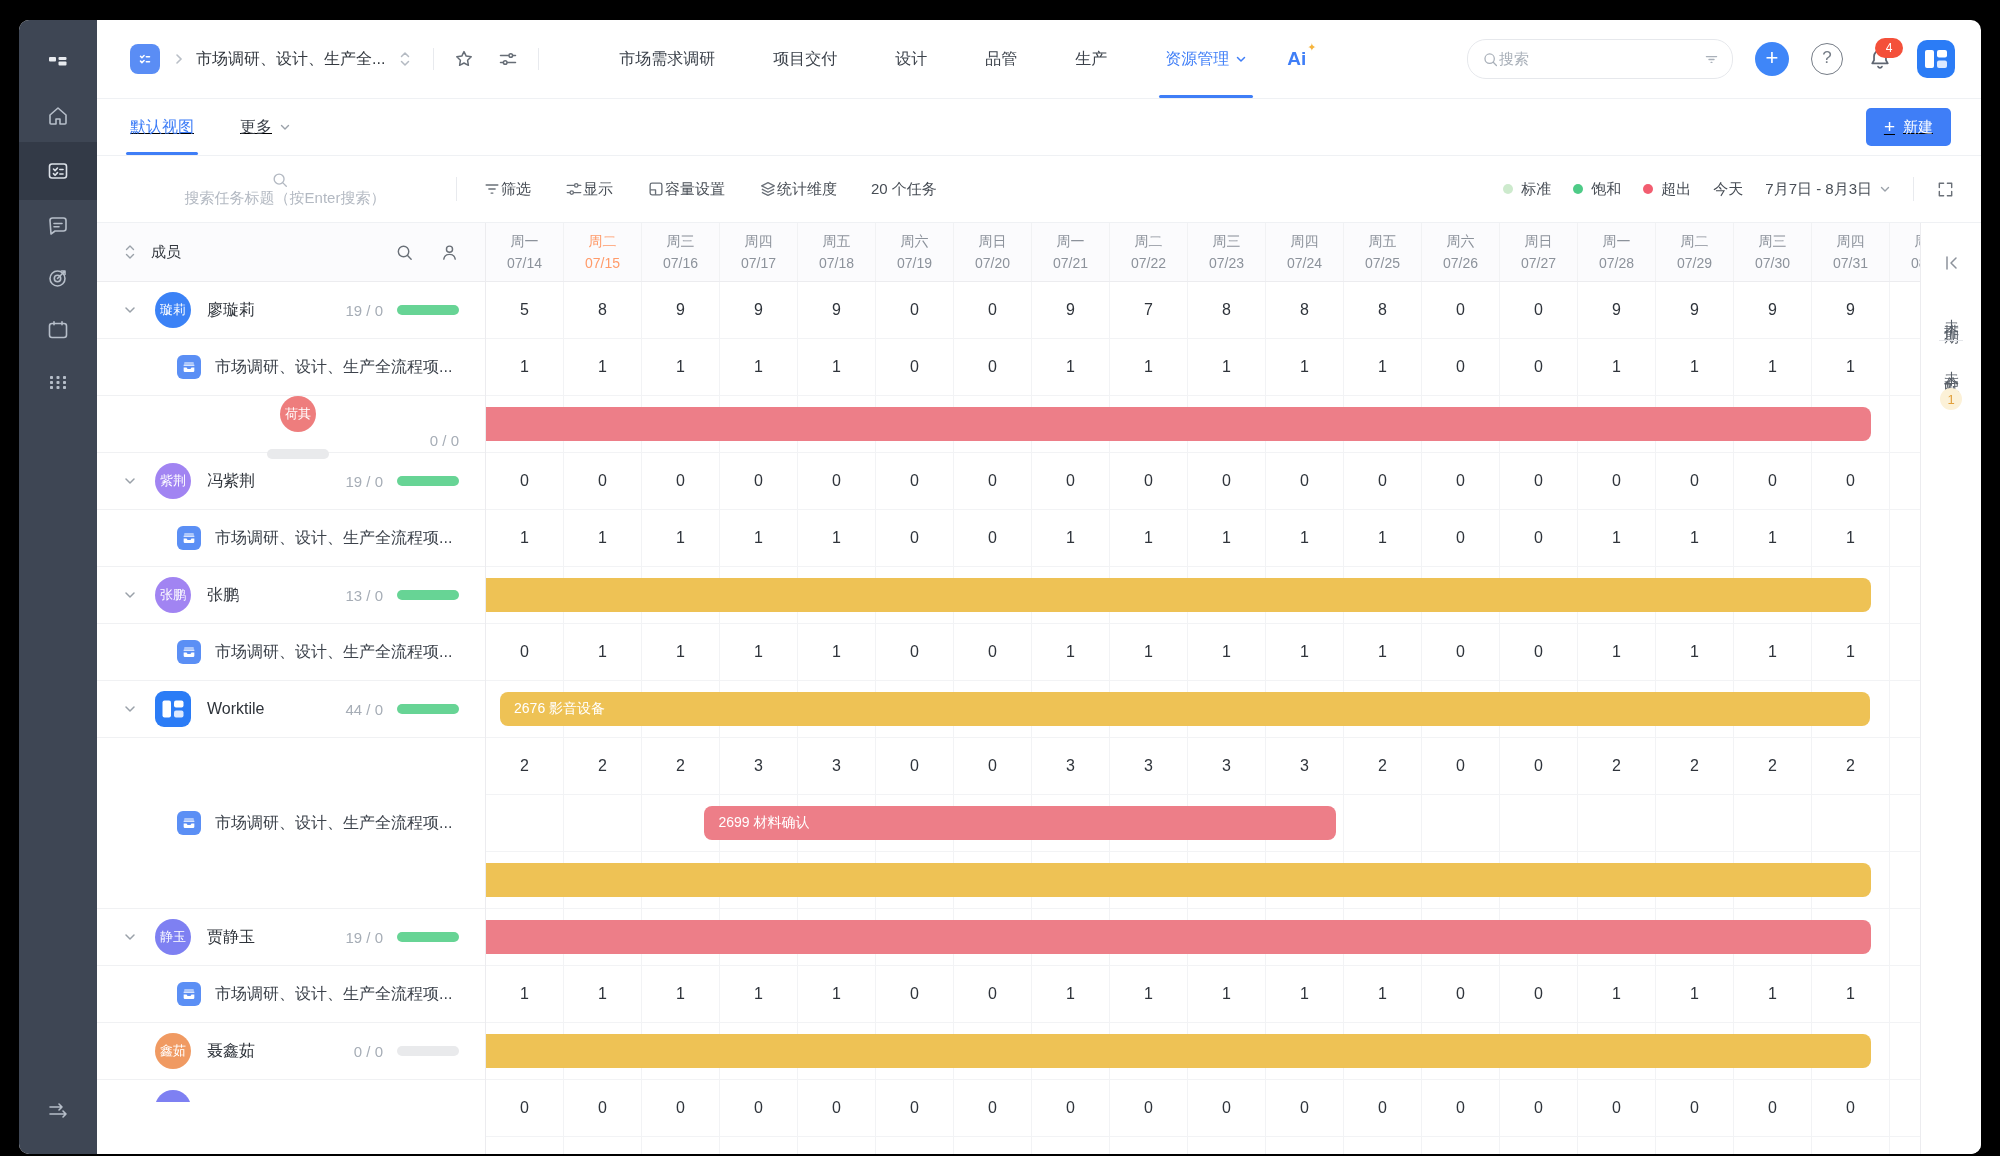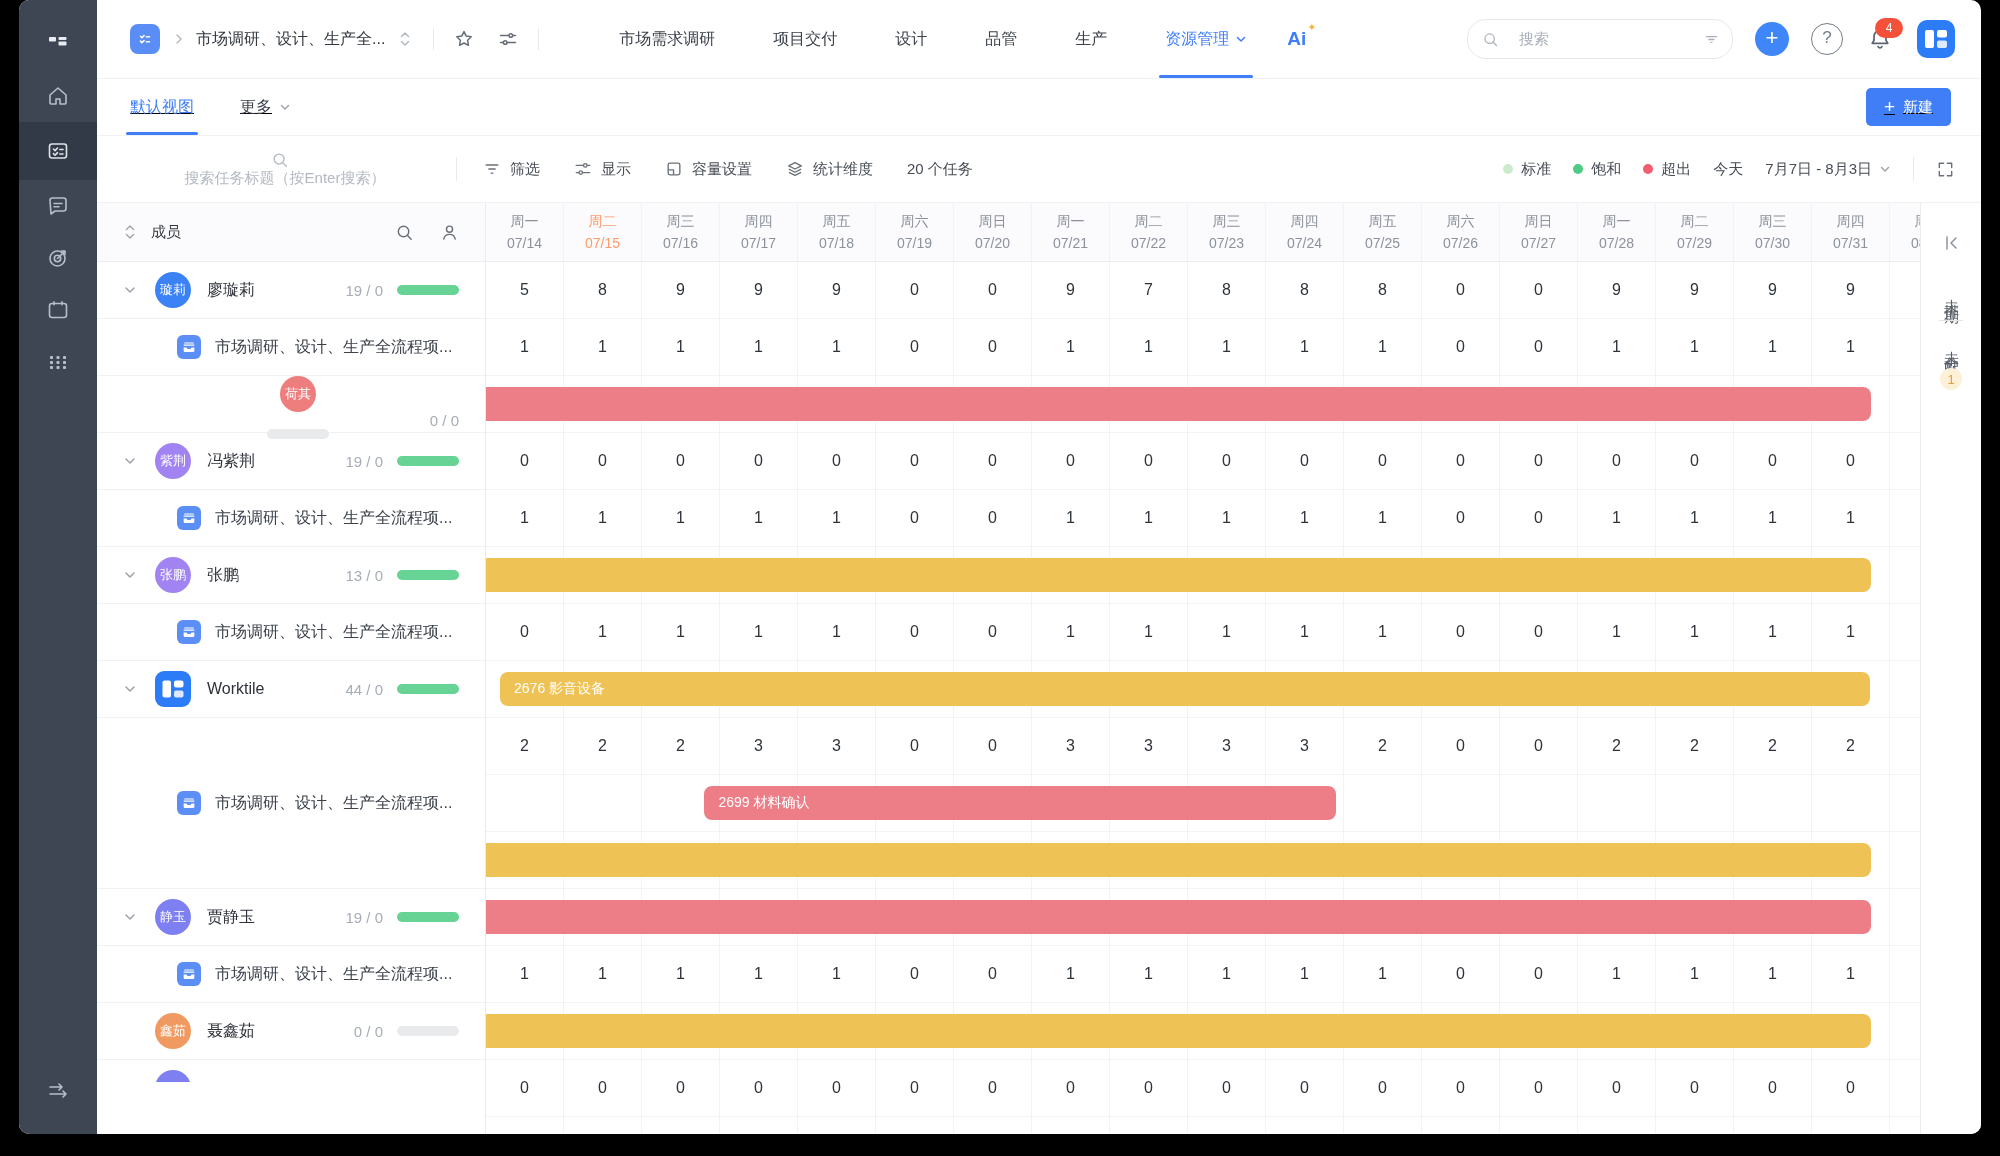--- a/index.html
+++ b/index.html
@@ -2,21 +2,21 @@
 <html><head>
 <meta charset="utf-8">
 <style>
   html,body{margin:0;padding:0;}
   body{
     width:2000px;height:1156px;background:#000;overflow:hidden;
     font-family:"Liberation Sans","DejaVu Sans",sans-serif;
     -webkit-font-smoothing:antialiased;
   }
   .window{
-    position:absolute;left:19px;top:0;width:1962px;height:1134px;
+    position:absolute;left:19px;top:20px;width:1962px;height:1134px;
     background:#fff;border-radius:10px;overflow:hidden;display:flex;
   }
   
   .sidebar{width:78px;background:#3e4654;flex:none;display:flex;flex-direction:column;align-items:center;padding:12px 0 18px;}
   .side-icon{width:78px;height:52px;display:flex;align-items:center;justify-content:center;color:#b6bec9;cursor:pointer;}
   .side-icon svg{width:24px;height:24px;}
   .side-icon.logo{height:58px;color:#e8ebef;}
   .side-icon.active{background:#333a47;height:58px;color:#dde2e9;}
   .side-spacer{flex:1;}
   
@@ -33,21 +33,21 @@
   .tb-ico + .tb-ico{margin-left:24px;}
   .tb-ico svg{width:20px;height:20px;}
   .tabs{display:flex;align-items:center;gap:58px;margin-left:60px;height:100%;}
   .tab{font-size:16px;color:#3c424b;height:100%;display:flex;align-items:center;position:relative;cursor:pointer;white-space:nowrap;}
   .tab.active{color:#3f7ef7;}
   .tab.active::after{content:"";position:absolute;left:-6px;right:-6px;bottom:0;height:3px;background:#3f7ef7;border-radius:2px;}
   .tab .chev{margin-left:6px;display:flex;}
   .ai-tab{margin-left:40px;font-size:19px;font-weight:700;color:#3f7ef7;position:relative;cursor:pointer;}
   .ai-tab .spark{position:absolute;top:-7px;right:-10px;color:#f6b43c;font-size:11px;font-weight:400;}
   .top-search{margin-left:auto;width:238px;height:38px;border:1px solid #e6e8ec;border-radius:19px;display:flex;align-items:center;padding:0 12px 0 14px;color:#a9b0b9;flex:none;}
-  .top-search .ph{font-size:15px;margin-left:20px;flex:1;}
+  .top-search .ph{font-size:15px;margin-left:0;flex:1;}
   .top-search svg{width:17px;height:17px;flex:none;}
   .circle-btn{width:34px;height:34px;border-radius:50%;background:#3f86f8;color:#fff;font-size:22px;line-height:32px;text-align:center;margin-left:22px;flex:none;cursor:pointer;font-weight:400;}
   .help-btn{width:30px;height:30px;border-radius:50%;border:1.6px solid #767d87;color:#767d87;font-size:17px;line-height:27px;text-align:center;margin-left:22px;flex:none;cursor:pointer;}
   .bell-wrap{position:relative;margin-left:24px;color:#5f6672;flex:none;cursor:pointer;display:flex;}
   .bell-wrap svg{width:26px;height:26px;}
   .badge{position:absolute;top:-8px;right:-10px;min-width:20px;height:20px;border-radius:10px;background:#f4503a;color:#fff;font-size:12px;line-height:20px;text-align:center;padding:0 4px;}
   .wt-logo{margin-left:24px;flex:none;cursor:pointer;display:flex;}
   
   .viewbar{height:56px;flex:none;border-bottom:1px solid #eff1f4;display:flex;align-items:center;padding:0 30px 0 33px;text-decoration:underline;}
   .view-tab{height:100%;display:flex;align-items:center;position:relative;color:#3f7ef7;font-size:16px;cursor:pointer;}
@@ -55,21 +55,21 @@
   .more{margin-left:46px;color:#3c424b;font-size:16px;display:flex;align-items:center;gap:7px;cursor:pointer;justify-content:flex-end;}
   .more .chev{color:#9aa1a9;display:flex;}
   .new-btn{margin-left:auto;height:38px;background:#3f7ef7;border-radius:5px;color:#fff;font-size:15px;display:flex;align-items:center;padding:0 18px;gap:8px;cursor:pointer;}
   .new-btn .plus{font-size:19px;font-weight:400;}
   
   .toolbar{height:66px;flex:none;border-bottom:1px solid #eff1f4;display:flex;align-items:center;padding:0 26px 0 33px;font-size:15px;color:#474d55;}
   .t-search{display:flex;align-items:center;width:300px;color:#b3b9c2;flex-direction:column;}
   .t-search svg{width:18px;height:18px;flex:none;}
   .t-search .ph{margin-left:10px;font-size:15px;white-space:nowrap;}
   .t-div{width:1px;height:24px;background:#e8eaee;margin:0 26px;flex:none;}
-  .t-act{display:flex;align-items:center;gap:9px;margin-right:34px;cursor:pointer;white-space:nowrap;}
+  .t-act{display:flex;align-items:center;margin-right:34px;cursor:pointer;white-space:nowrap;}
   .t-act svg{width:18px;height:18px;color:#6a7078;}
   .t-count{white-space:nowrap;}
   .t-right{margin-left:auto;display:flex;align-items:center;gap:22px;}
   .leg{display:flex;align-items:center;gap:8px;white-space:nowrap;}
   .leg .dot{width:10px;height:10px;border-radius:50%;}
   .t-today{white-space:nowrap;cursor:pointer;}
   .t-range{white-space:nowrap;display:flex;align-items:center;gap:7px;cursor:pointer;}
   .t-range .chev{color:#9aa1a9;display:flex;}
   .t-expand{color:#6a7078;display:flex;cursor:pointer;}
   .t-expand svg{width:19px;height:19px;}

